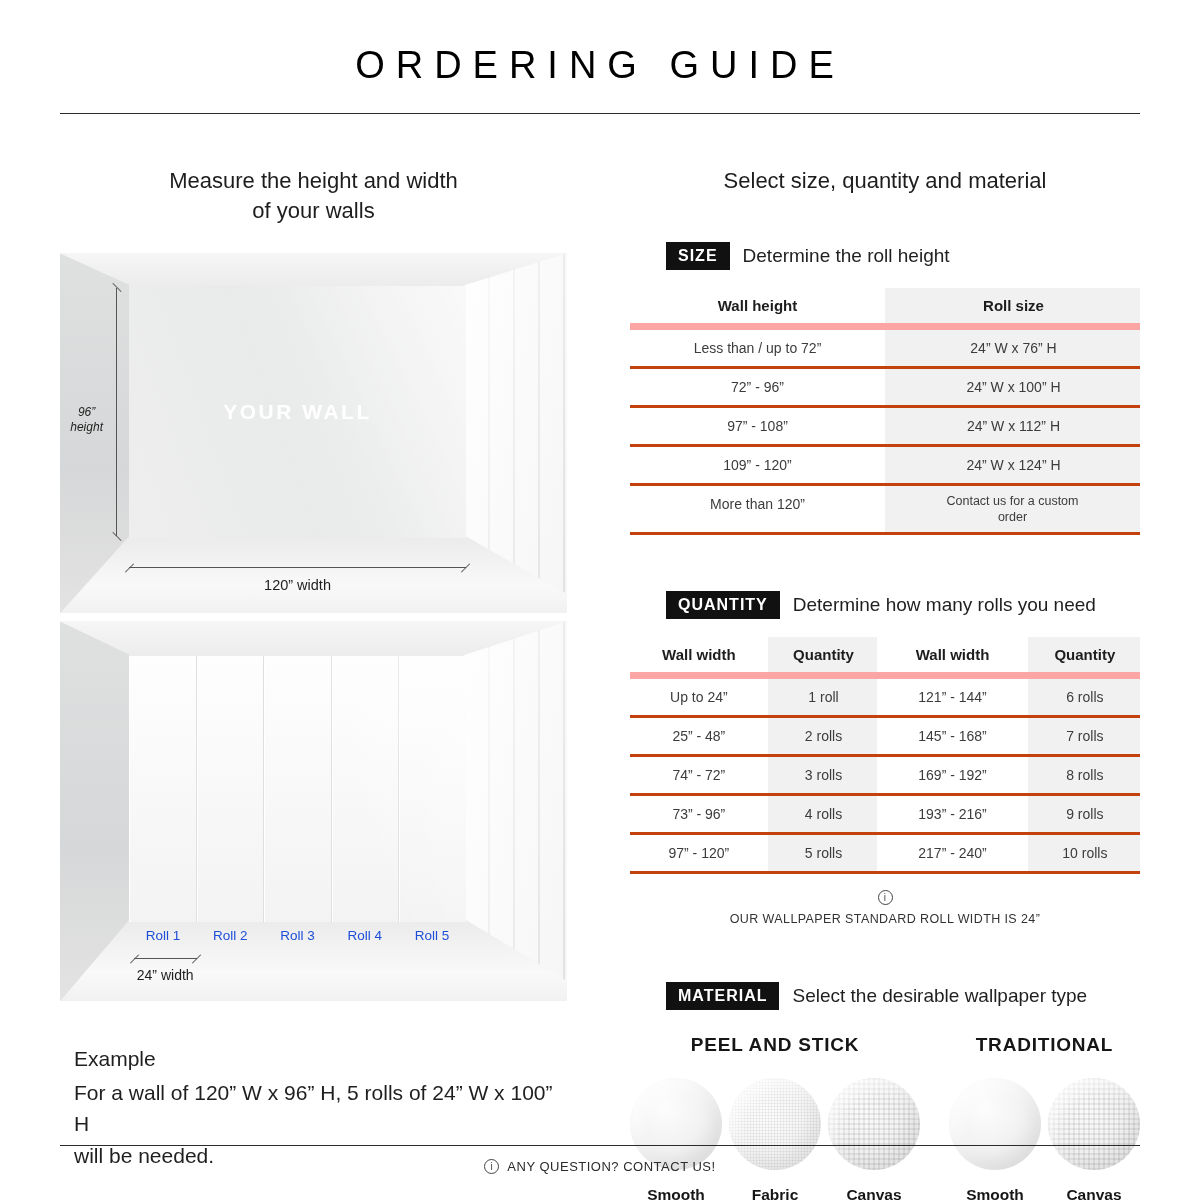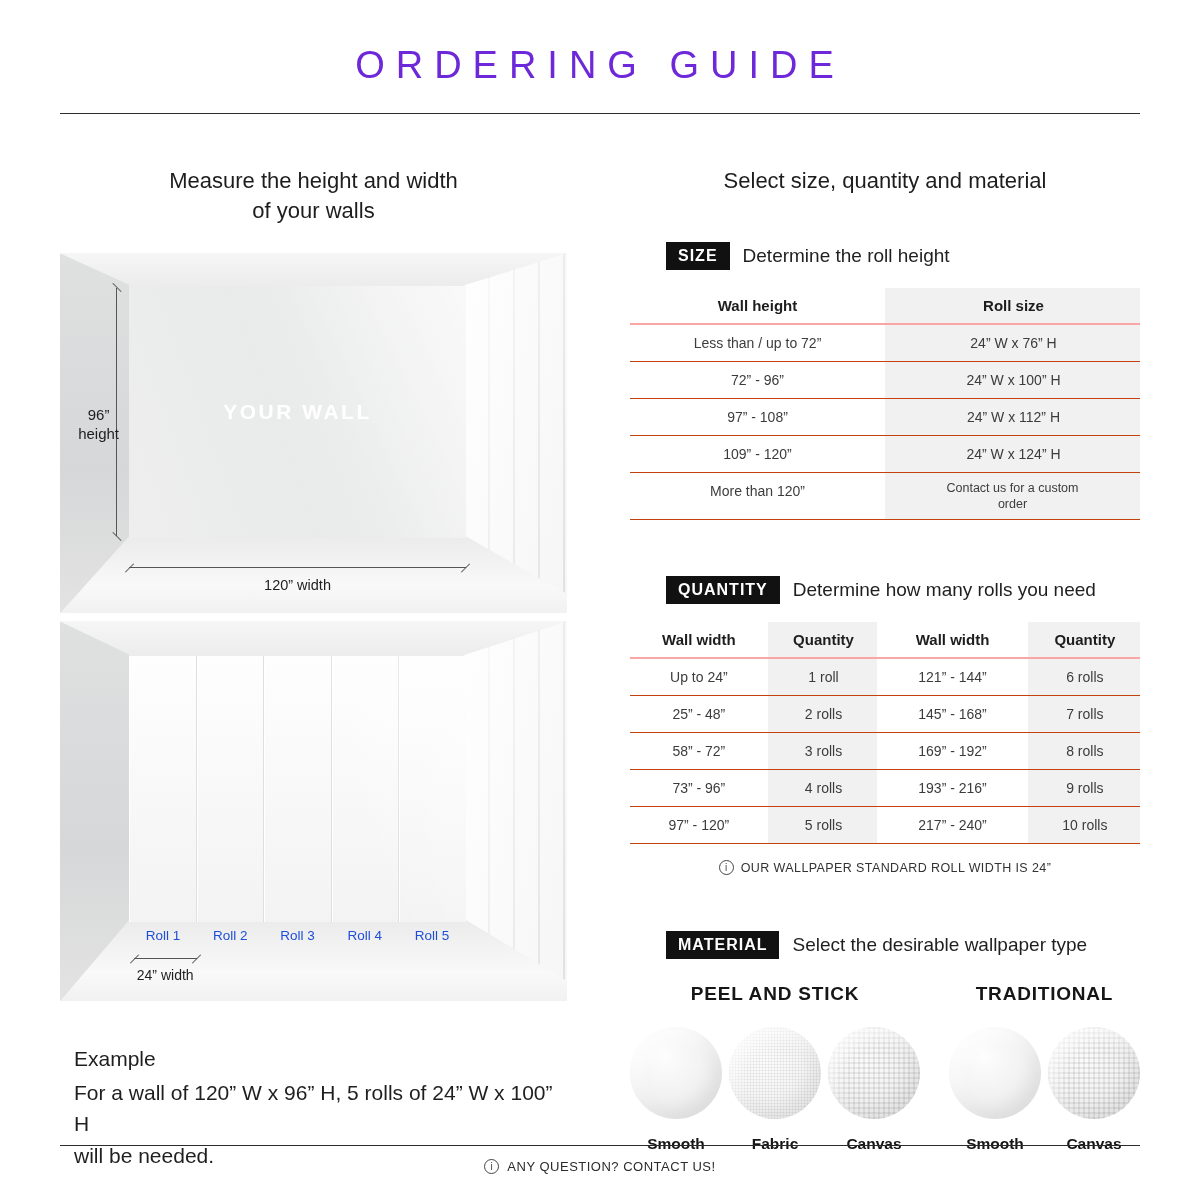--- a/index.html
+++ b/index.html
@@ -2,21 +2,21 @@
 <html><head>
 <meta charset="utf-8">
 <style>
   * { box-sizing: border-box; margin: 0; padding: 0; }
   html, body { background: #ffffff; }
   body { width: 1200px; height: 1200px; font-family: "Liberation Sans", sans-serif; color: #1c1c1c; }
   .page { position: relative; width: 1200px; height: 1200px; overflow: hidden; background: #fff; }
 
   
   .header { padding-top: 44px; text-align: center; }
-  .page-title { font-size: 38px; font-weight: 500; letter-spacing: 11px; color: #6d28d9; }
+  .page-title { font-size: 38px; font-weight: 500; letter-spacing: 11px; color: #000000; }
   .rule { width: 1080px; margin: 26px auto 0; border-top: 1.5px solid #2b2b2b; }
 
   
   .columns { display: flex; justify-content: space-between; margin: 0 60px; }
   .left-col { width: 507px; }
   .right-col { width: 510px; }
   .col-heading { margin-top: 52px; text-align: center; font-size: 22px; font-weight: 500; line-height: 1.35; color: #1d1d1d; }
 
   
   .scene { position: relative; width: 507px; background: #e9eaea; overflow: hidden; margin-top: 28px; }
@@ -46,47 +46,47 @@
 
   
   .dim-v { position: absolute; left: 11%; top: 9.5%; height: 69%; width: 0; border-left: 1px solid #555; }
   .dim-v::before, .dim-v::after { content: ""; position: absolute; left: -6px; width: 12px; height: 1px; background: #555; transform: rotate(45deg); }
   .dim-v::before { top: -1px; } .dim-v::after { bottom: -1px; }
   .dim-h { position: absolute; border-top: 1px solid #555; height: 0; }
   .dim-h::before, .dim-h::after { content: ""; position: absolute; top: -6px; width: 1px; height: 12px; background: #555; transform: rotate(45deg); }
   .dim-h::before { left: 0; } .dim-h::after { right: 0; }
   .dim-h1 { left: 13.7%; width: 66.3%; top: 87%; }
   .dim-h2 { left: 14.5%; width: 12.6%; top: 88.5%; }
-  .dim-label-v { position: absolute; left: 12px; top: 42%; width: 10.5%; text-align: center; font-size: 15px; line-height: 1.3; color: #1e1e1e; }
+  .dim-label-v { position: absolute; left: 0; top: 42%; width: 10.5%; text-align: center; font-size: 12px; line-height: 1.3; color: #1e1e1e; font-style: italic; }
   .dim-label-h1 { position: absolute; left: 13.7%; width: 66.3%; top: 90%; text-align: center; font-size: 14.5px; color: #1e1e1e; }
   .dim-label-h2 { position: absolute; left: 11.5%; width: 18.5%; top: 91%; text-align: center; font-size: 14px; color: #1e1e1e; }
   .roll-labels { position: absolute; left: 13.7%; width: 66.3%; top: 80.7%; display: flex; }
   .roll-labels span { flex: 1; text-align: center; font-size: 13.5px; color: #1d4ed8; }
 
   
   .example { margin: 42px 0 0 14px; font-size: 21px; color: #1f1f1f; line-height: 1.5; }
   .example-title { margin-bottom: 2px; }
 
   
   .right-col .col-heading { margin-bottom: 46px; }
   .section-head { display: flex; align-items: center; gap: 13px; padding-left: 36px; }
   .badge { background: #111; color: #fff; font-weight: 700; letter-spacing: 1px; padding: 5px 12px; font-size: 16px; }
   .section-sub { font-size: 19px; color: #1f1f1f; }
 
   .table { width: 100%; margin-top: 18px; }
   .tr { display: grid; grid-template-columns: 1fr 1fr; }
   .tr.qtr { grid-template-columns: 27% 21.5% 29.5% 22%; }
-  .th, .td { text-align: center; border-bottom: 1px solid #c2410c; padding: 10px 6px; font-size: 14px; color: #3c3c3c; }
-  .th { font-weight: 700; font-size: 15px; color: #1d1d1d; border-bottom: 2px solid #fca5a5; padding: 9px 6px; }
+  .th, .td { text-align: center; border-bottom: 3px solid #c2410c; padding: 10px 6px; font-size: 14px; color: #3c3c3c; }
+  .th { font-weight: 700; font-size: 15px; color: #1d1d1d; border-bottom: 7px solid #fca5a5; padding: 9px 6px; }
   .shade { background: #f1f1f1; padding-left: 8px; }
   .td.small { font-size: 12.5px; line-height: 1.3; padding: 7px 6px; }
   .td.small span { display: inline-block; max-width: 160px; }
 
   .quantity-section { margin-top: 56px; }
-  .note { margin-top: 16px; display: flex; justify-content: center; align-items: center; gap: 7px; font-size: 12.5px; letter-spacing: 0.4px; color: #333; }
+  .note { margin-top: 16px; display: flex; justify-content: center; align-items: center; gap: 7px; font-size: 12.5px; letter-spacing: 0.4px; color: #333; flex-direction: column; }
   .info-icon { display: inline-flex; width: 15px; height: 15px; min-width: 15px; border: 1px solid #444; border-radius: 50%; align-items: center; justify-content: center; font-size: 10px; color: #444; font-style: normal; }
   .info-icon::before { content: "i"; }
 
   .material-section { margin-top: 56px; }
   .material-groups { margin-top: 24px; display: flex; justify-content: space-between; }
   .mgroup-title { text-align: center; font-weight: 700; font-size: 19px; letter-spacing: 0.8px; margin-bottom: 22px; color: #161616; }
   .swatches { display: flex; gap: 7px; }
   .swatch-col { display: flex; flex-direction: column; align-items: center; }
   .swatch { width: 92px; height: 92px; border-radius: 50%;
     box-shadow: inset -8px -10px 16px rgba(0,0,0,0.05), inset 8px 10px 16px rgba(255,255,255,0.7); }
@@ -225,21 +225,21 @@
             <div class="td">121” - 144”</div>
             <div class="td shade">6 rolls</div>
           </div>
           <div class="tr qtr">
             <div class="td">25” - 48”</div>
             <div class="td shade">2 rolls</div>
             <div class="td">145” - 168”</div>
             <div class="td shade">7 rolls</div>
           </div>
           <div class="tr qtr">
-            <div class="td">58” - 72”</div>
+            <div class="td">74” - 72”</div>
             <div class="td shade">3 rolls</div>
             <div class="td">169” - 192”</div>
             <div class="td shade">8 rolls</div>
           </div>
           <div class="tr qtr">
             <div class="td">73” - 96”</div>
             <div class="td shade">4 rolls</div>
             <div class="td">193” - 216”</div>
             <div class="td shade">9 rolls</div>
           </div>

